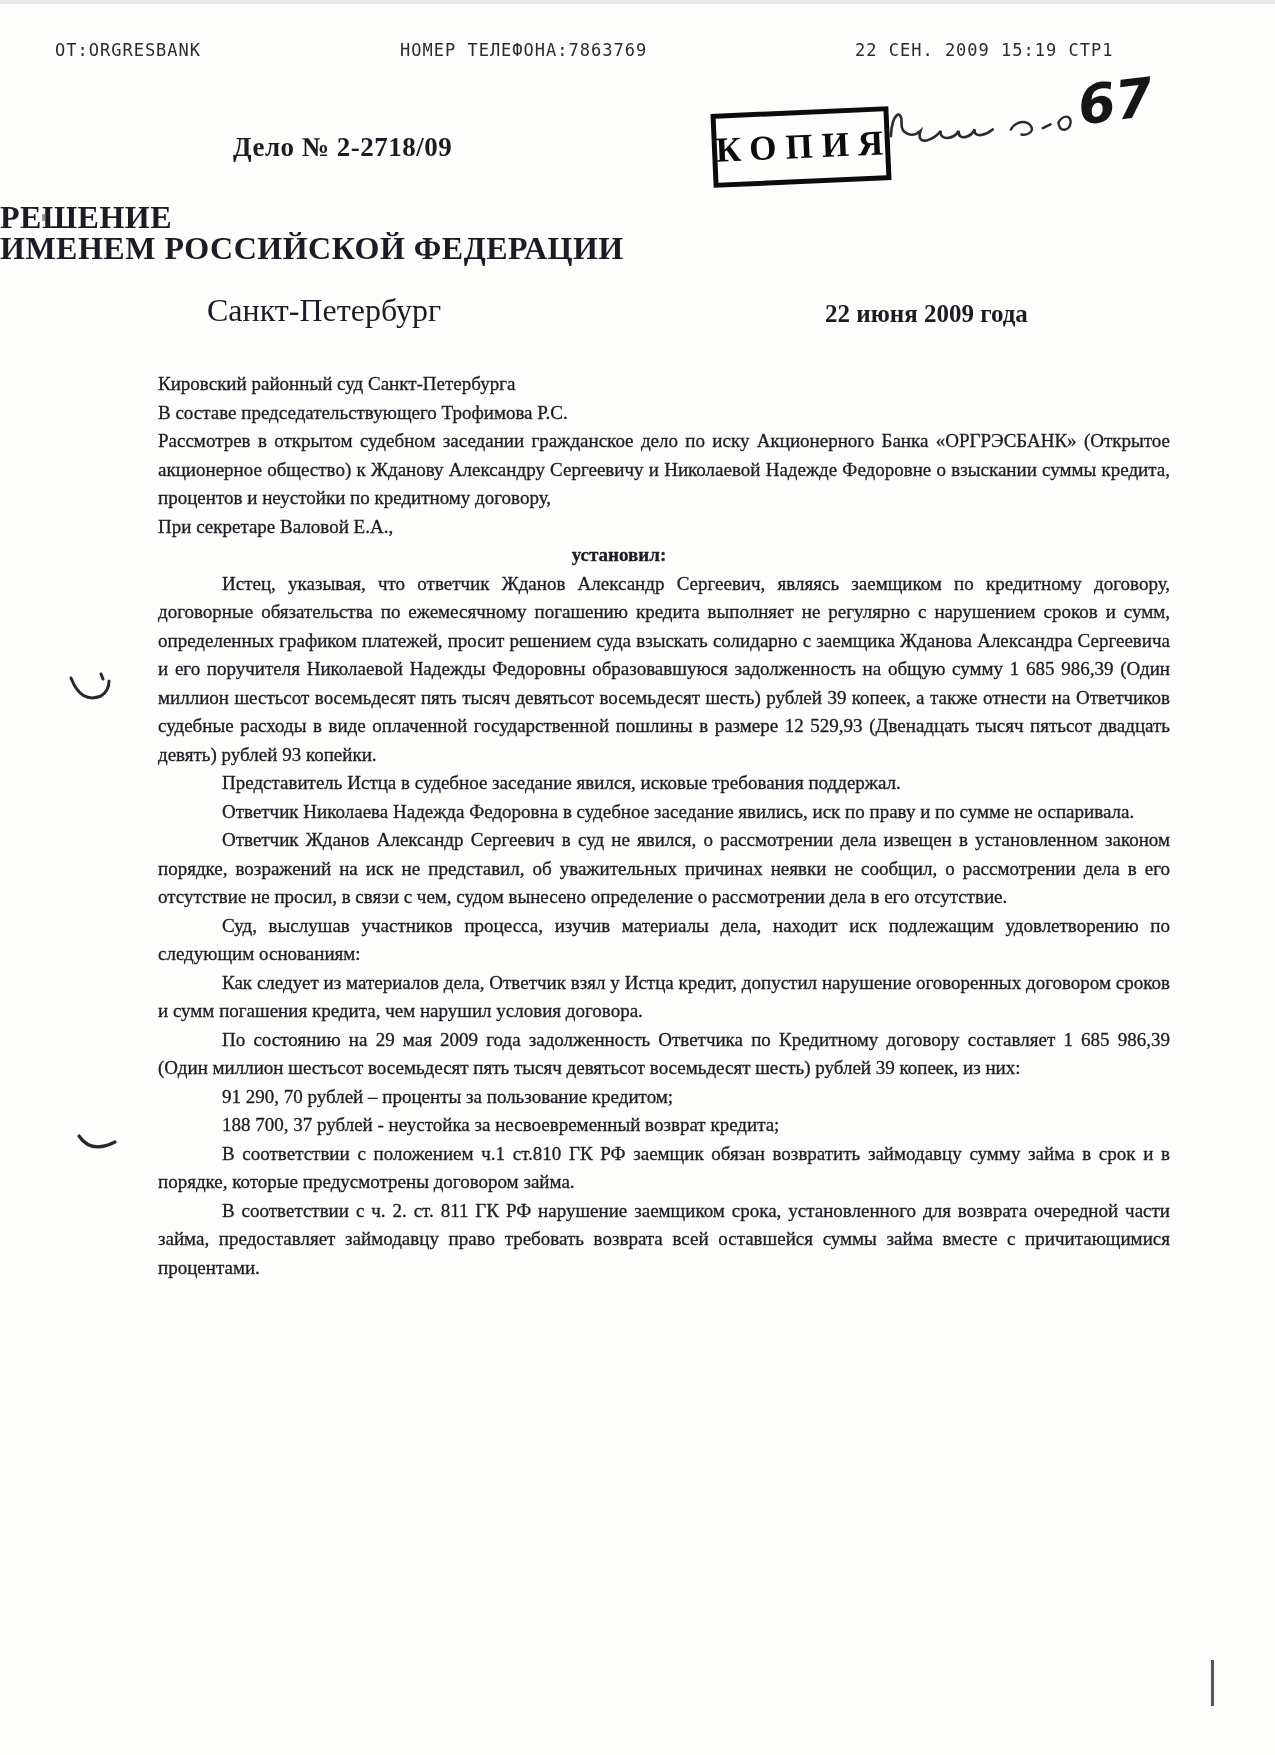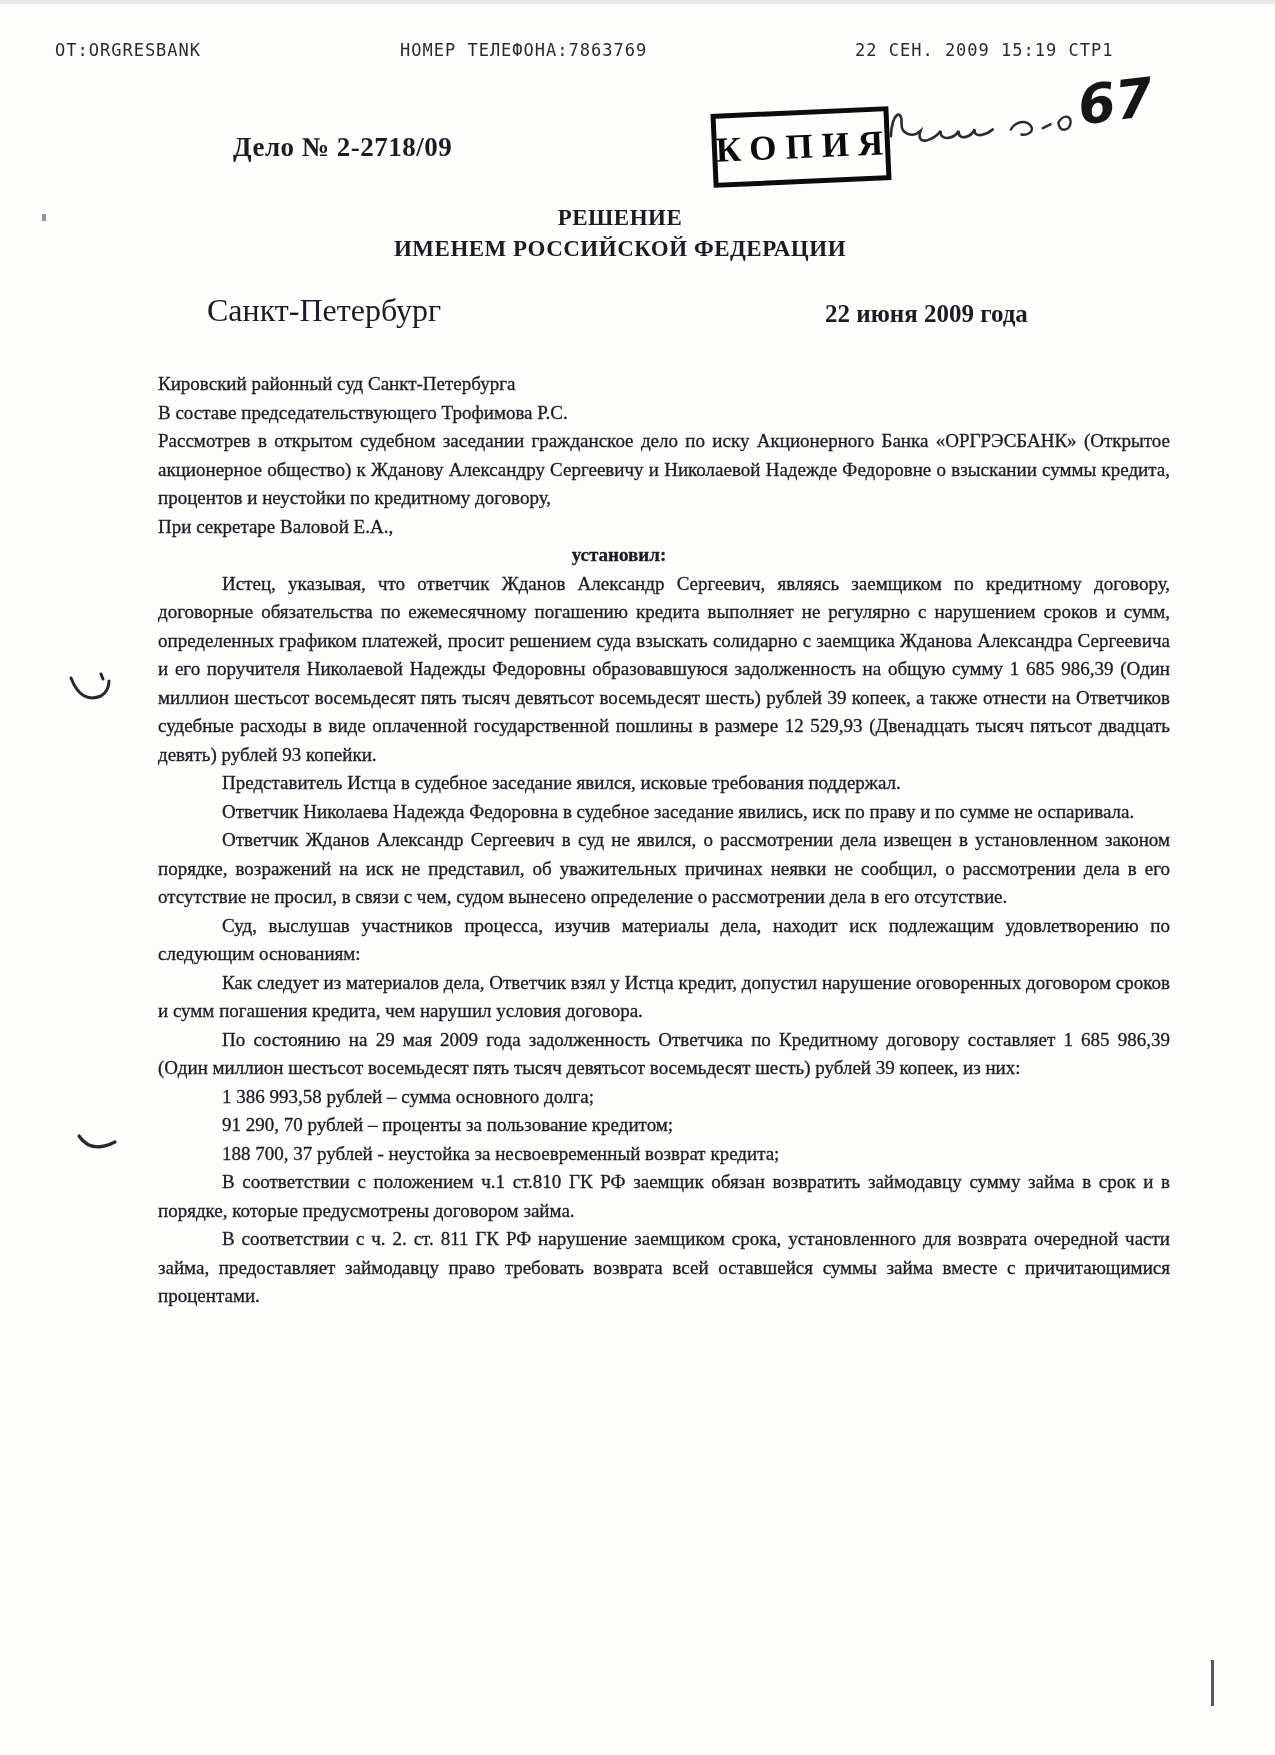--- a/index.html
+++ b/index.html
@@ -44,21 +44,21 @@
   .hw-note{position:absolute;left:882px;top:88px;transform:rotate(-6deg);}
   .hw-number{
     position:absolute;left:1078px;top:66px;
     font-family:"DejaVu Sans",sans-serif;
     font-size:54px;font-weight:bold;font-style:italic;
     transform:rotate(-7deg);color:#161618;
   }
   
   .title{
     position:absolute;left:0;top:198px;width:1240px;
-    text-align:center;font-size:23px;font-weight:600;
+    text-align:left;font-size:32px;font-weight:600;
     line-height:31px;letter-spacing:.5px;
   }
   
   .city{position:absolute;left:207px;top:288px;font-size:32px;font-weight:500;}
   .date{position:absolute;left:825px;top:296px;font-size:25px;font-weight:700;}
   
   .doc-body{
     position:absolute;left:158px;top:366px;width:1012px;
     font-size:19px;line-height:28.5px;
     -webkit-text-stroke:.3px #1c1c24;
@@ -124,21 +124,20 @@
     <p class="ustanovil">установил:</p>
 
     <p class="para">Истец, указывая, что ответчик Жданов Александр Сергеевич, являясь заемщиком по кредитному договору, договорные обязательства по ежемесячному погашению кредита выполняет не регулярно с нарушением сроков и сумм, определенных графиком платежей, просит решением суда взыскать солидарно с заемщика Жданова Александра Сергеевича и его поручителя Николаевой Надежды Федоровны образовавшуюся задолженность на общую сумму 1 685 986,39 (Один миллион шестьсот восемьдесят пять тысяч девятьсот восемьдесят шесть) рублей 39 копеек, а также отнести на Ответчиков  судебные расходы в виде оплаченной государственной пошлины в размере 12 529,93 (Двенадцать тысяч пятьсот двадцать девять) рублей 93 копейки.</p>
     <p class="para">Представитель Истца в судебное заседание явился, исковые требования поддержал.</p>
     <p class="para">Ответчик Николаева Надежда Федоровна  в судебное заседание явились, иск по праву и по сумме не оспаривала.</p>
     <p class="para">Ответчик Жданов Александр Сергеевич в суд не явился, о рассмотрении дела извещен в установленном законом порядке, возражений на иск не представил, об уважительных причинах неявки не сообщил, о рассмотрении дела в его отсутствие не просил, в связи с чем, судом вынесено определение о рассмотрении дела в его отсутствие.</p>
     <p class="para">Суд, выслушав участников процесса, изучив материалы дела, находит иск подлежащим удовлетворению по следующим основаниям:</p>
     <p class="para">Как следует из материалов дела, Ответчик взял у Истца кредит, допустил нарушение оговоренных договором сроков и сумм погашения кредита, чем нарушил условия договора.</p>
     <p class="para">По состоянию на 29 мая 2009 года задолженность Ответчика  по Кредитному договору составляет 1 685 986,39 (Один миллион шестьсот восемьдесят пять тысяч девятьсот восемьдесят шесть) рублей 39 копеек, из них:</p>
 
-    <p class="debt">1 386 993,58 рублей – сумма основного долга;</p>
     <p class="debt">91 290, 70 рублей – проценты за пользование кредитом;</p>
     <p class="debt">188 700, 37 рублей - неустойка за несвоевременный возврат кредита;</p>
 
     <p class="para">В соответствии с положением ч.1 ст.810 ГК РФ заемщик обязан возвратить займодавцу сумму займа в срок и в порядке, которые предусмотрены договором займа.</p>
     <p class="para">В соответствии с ч. 2. ст. 811 ГК РФ  нарушение заемщиком срока, установленного для возврата очередной части займа, предоставляет займодавцу право требовать возврата всей оставшейся суммы займа вместе с  причитающимися процентами.</p>
   </div>
 
   <div class="mark1">
     <svg width="46" height="40" viewBox="0 0 46 40">
       <path d="M3,8 q10,26 30,18 q8,-5 8,-15 M33,4 l2,5" fill="none" stroke="#27272c" stroke-width="3" stroke-linecap="round"></path>

